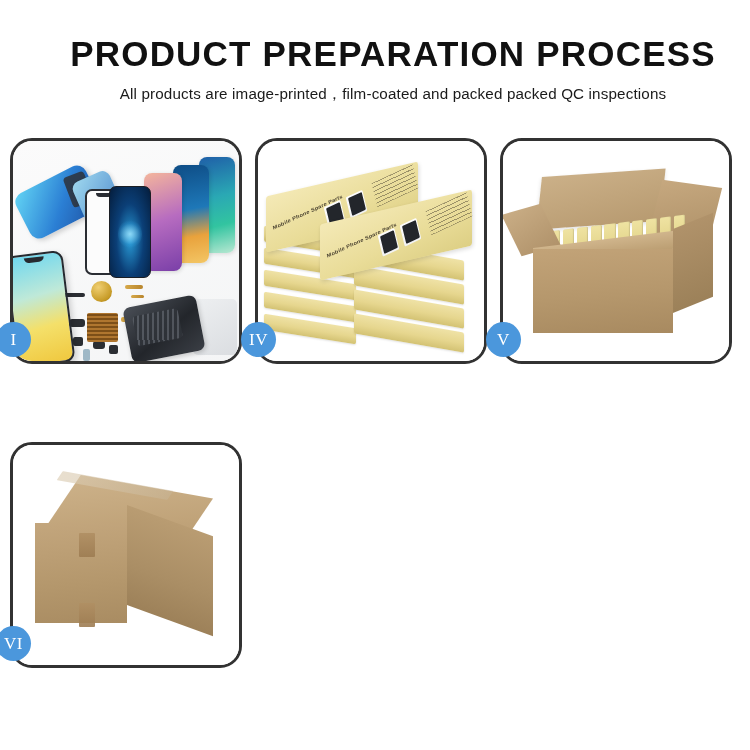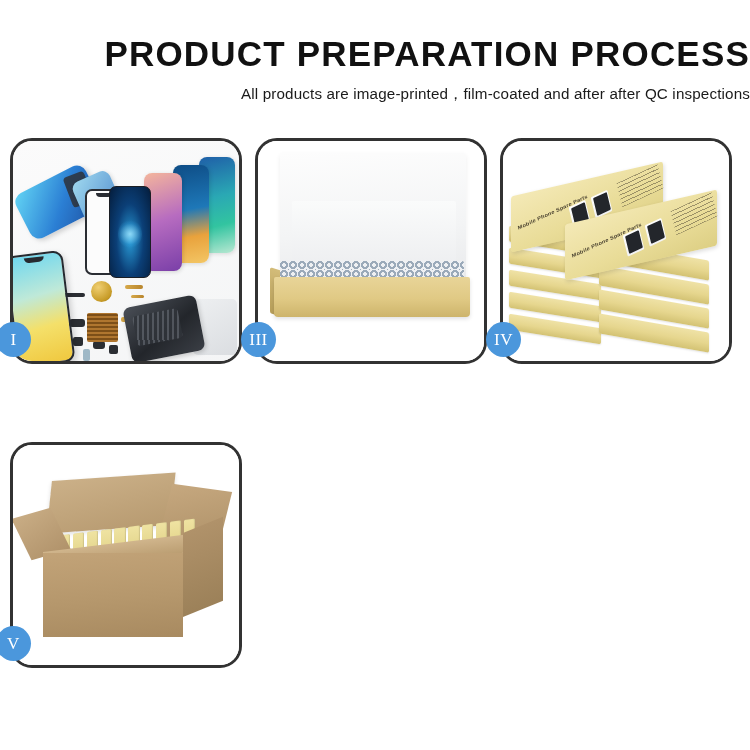--- a/index.html
+++ b/index.html
@@ -5,21 +5,21 @@
   * { box-sizing: border-box; margin: 0; padding: 0; }
   html, body {
     width: 750px; height: 750px;
     background: #ffffff;
     font-family: "Liberation Sans", sans-serif;
     overflow: hidden;
   }
   .page { position: relative; width: 750px; height: 750px; background: #fff; }
 
   
-  .header { padding-top: 36px; text-align: right; padding-left: 36px; }
+  .header { padding-top: 36px; text-align: center; padding-left: 36px; }
   .title {
     font-size: 35px;
     font-weight: 700;
     letter-spacing: 1.2px;
     color: #111;
     line-height: 1.05;
     font-family: "Liberation Sans", sans-serif;
   }
   .subtitle {
     margin-top: 11px;
@@ -214,21 +214,21 @@
   .tapetab { position:absolute; width:16px; height:24px;
     background: linear-gradient(180deg,#b08f63,#9d7c52); border-radius:1px; opacity:.9; }
 </style>
 </head>
 <body>
 
 <div class="page">
 
   <div class="header">
     <div class="title">PRODUCT PREPARATION PROCESS</div>
-    <div class="subtitle">All products are image-printed，film-coated and after after QC inspections</div>
+    <div class="subtitle">All products are image-printed，film-coated and packed packed QC inspections</div>
   </div>
 
   <div class="grid">
 
     <div class="panel">
       <div class="panel-inner p1">
         <div class="ph b1"></div>
         <div class="ph b2"></div>
         <div class="ph f5"></div>
         <div class="ph f4"></div>
@@ -248,29 +248,20 @@
         <div class="chip" style="left:70px;top:208px;width:7px;height:12px;background:#9fb8c6;"></div>
         <div class="rib" style="left:112px;top:144px;width:18px;height:4px;"></div>
         <div class="rib" style="left:118px;top:154px;width:13px;height:3px;"></div>
         <div class="rib" style="left:108px;top:176px;width:22px;height:5px;"></div>
         <div class="chip" style="left:42px;top:186px;width:14px;height:5px;"></div>
       </div>
       <div class="badge">I</div>
     </div>
 
 
-    <div class="panel">
-      <div class="panel-inner p3">
-        <div class="foam-lid"></div>
-        <div class="box3-left"></div>
-        <div class="box3-inner"></div>
-        <div class="box3-front"></div>
-      </div>
-      <div class="badge">III</div>
-    </div>
 
     <div class="panel">
       <div class="panel-inner p4">
         <div class="stack">
 
           <div class="ybox" style="left:2px;top:78px;width:92px;height:16px;transform:skewY(9deg);"></div>
           <div class="ybox" style="left:2px;top:100px;width:92px;height:16px;transform:skewY(9deg);"></div>
           <div class="ybox" style="left:2px;top:122px;width:92px;height:16px;transform:skewY(9deg);"></div>
           <div class="ybox" style="left:2px;top:144px;width:92px;height:16px;transform:skewY(9deg);"></div>
           <div class="ybox" style="left:2px;top:166px;width:92px;height:16px;transform:skewY(9deg);"></div>
@@ -323,15 +314,26 @@
             <span></span>
         </div>
         <div class="flap-left"></div>
         <div class="carton-rim"></div>
         <div class="carton-right"></div>
         <div class="carton-front"></div>
       </div>
       <div class="badge">V</div>
     </div>
 
+    <div class="panel">
+      <div class="panel-inner p6">
+        <div class="sb-top"></div>
+        <div class="tape" style="left:40px;top:36px;width:124px;height:9px;transform:skewX(-34deg) skewY(9deg);"></div>
+        <div class="sb-right"></div>
+        <div class="sb-front"></div>
+        <div class="tapetab" style="left:66px;top:88px;"></div>
+        <div class="tapetab" style="left:66px;top:158px;"></div>
+      </div>
+      <div class="badge">VI</div>
+    </div>
 
   </div>
 </div>
 
 </body></html>

